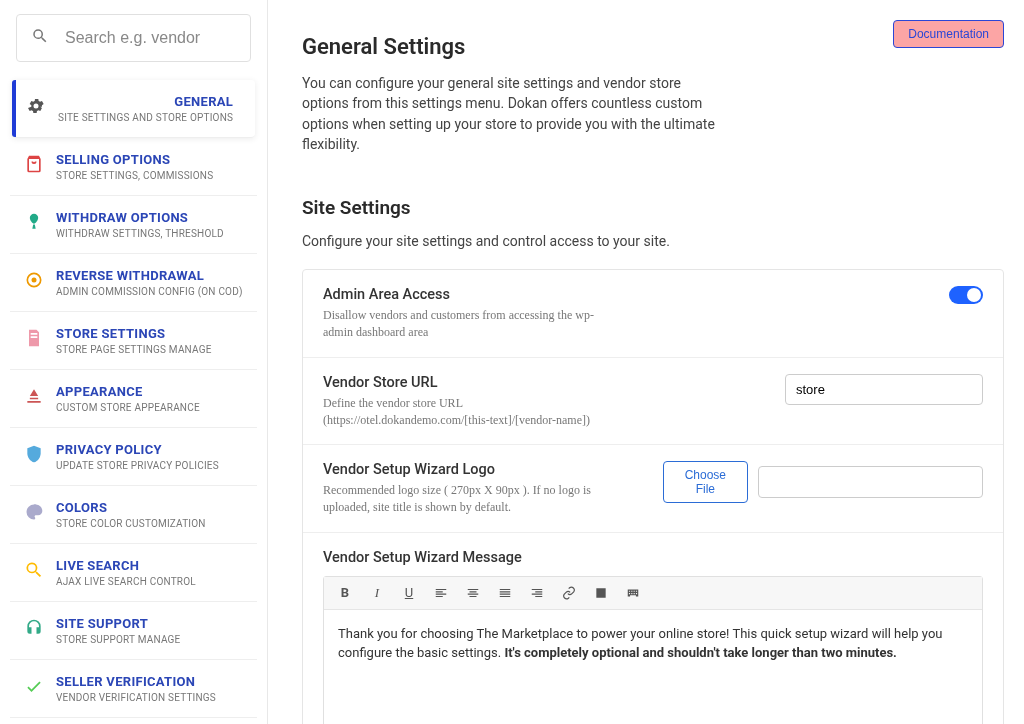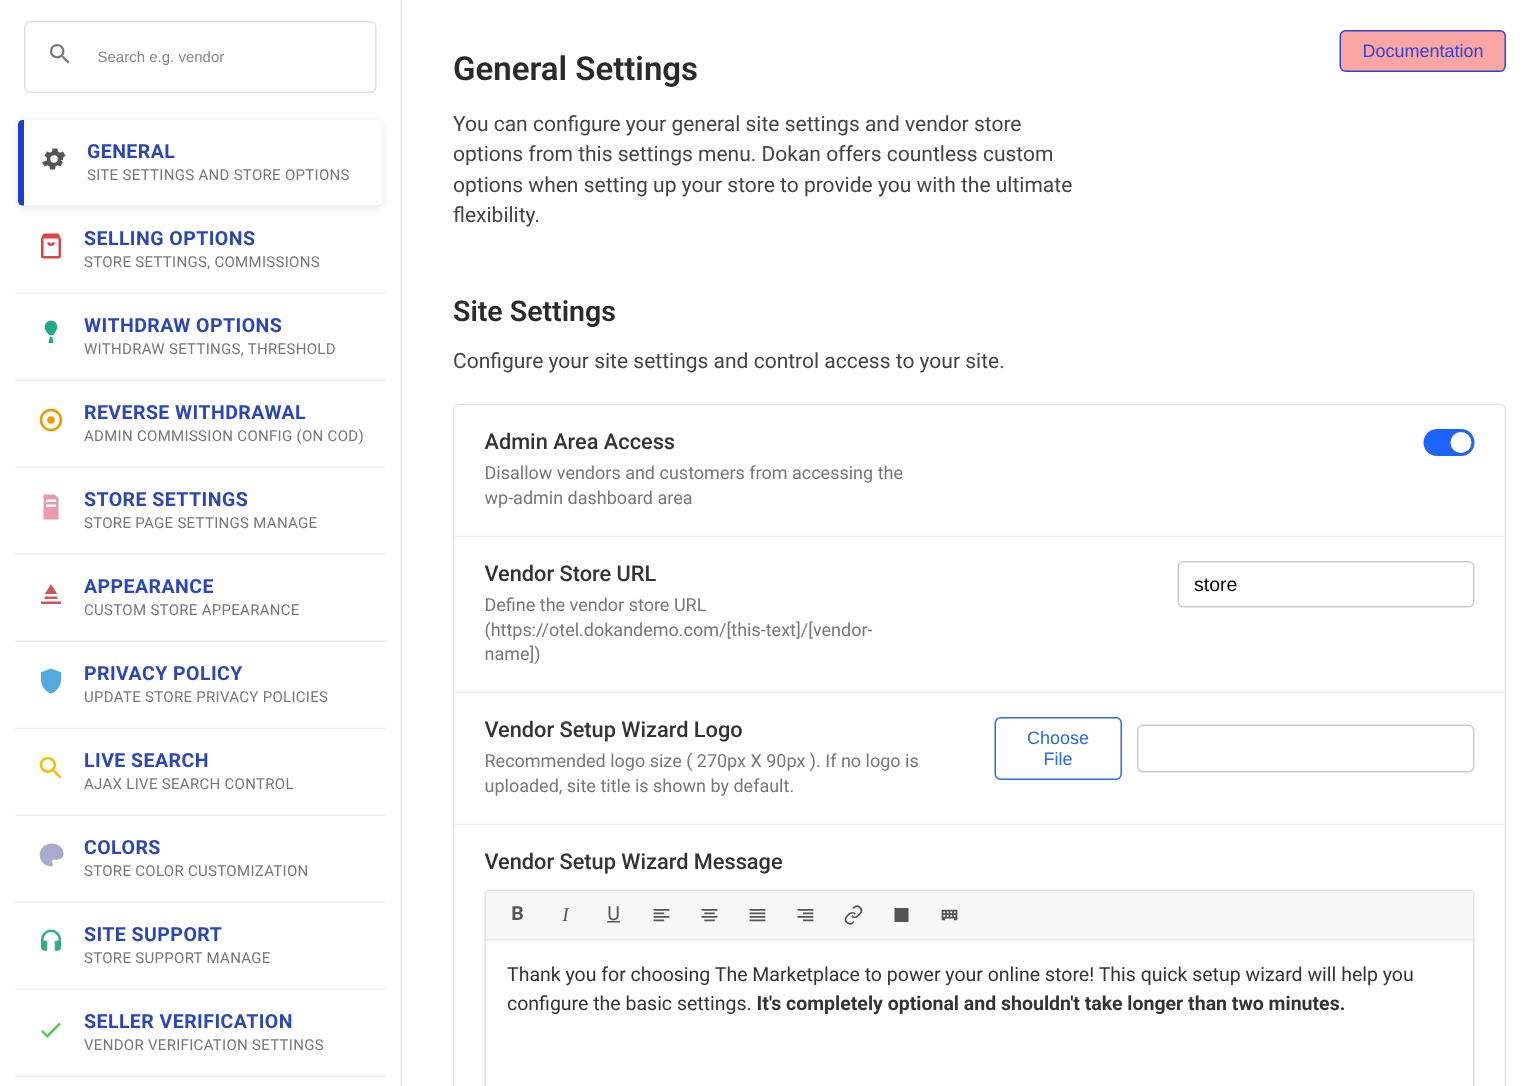--- a/index.html
+++ b/index.html
@@ -3,43 +3,43 @@
 <meta charset="utf-8">
 <style>
   html,body{margin:0;padding:0;font-family:-apple-system,BlinkMacSystemFont,"Segoe UI",Roboto,Arial,sans-serif;background:#fff;color:#333;}
   *{box-sizing:border-box;}
   .wrap{display:flex;width:1024px;height:724px;overflow:hidden;}
   
   .sidebar{width:268px;flex:0 0 268px;padding:14px 0 0 0;border-right:1px solid #e8e8e8;overflow-y:auto;position:relative;}
   .sidebar-inner{padding:0 10px 40px 10px;}
   .search{display:flex;align-items:center;gap:14px;border:1px solid #e0e0e0;border-radius:4px;padding:12px 14px;margin:0 6px 18px 6px;}
   .search svg{width:18px;height:18px;fill:#555;opacity:.8;}
-  .search input{border:0;outline:0;font-size:10px;color:#555;width:100%;}
+  .search input{border:0;outline:0;font-size:16px;color:#555;width:100%;}
   .search input::placeholder{color:#888;}
   .side-item{display:flex;align-items:flex-start;gap:12px;padding:14px 10px 14px 14px;border-bottom:1px solid #eee;cursor:pointer;}
-  .side-item.active{position:relative;box-shadow:0 1px 6px rgba(0,0,0,.08);border-radius:4px;margin:0 2px;}
+  .side-item.active{position:relative;box-shadow:0 1px 6px rgba(0,0,0,.08);border-radius:4px;margin:0 2px;text-align:right;}
   .side-item.active::before{content:"";position:absolute;left:0;top:0;bottom:0;width:4px;background:#1f3bd6;border-radius:3px 0 0 3px;}
   .side-ic{width:20px;height:20px;display:flex;align-items:center;justify-content:center;flex:0 0 20px;margin-top:2px;}
   .side-txt{display:flex;flex-direction:column;gap:3px;}
   .side-label{font-size:13px;font-weight:700;letter-spacing:.3px;color:#2b46b6;}
   .side-desc{font-size:10px;letter-spacing:.2px;color:#777;text-transform:uppercase;}
   
   .main{flex:1;padding:20px 20px 0 34px;overflow-y:auto;}
   .hdr{display:flex;justify-content:space-between;align-items:flex-start;margin-bottom:6px;}
   h1{font-size:22px;font-weight:600;color:#2a2a2a;margin:14px 0 10px;}
   h2{font-size:19px;font-weight:600;color:#2a2a2a;margin:28px 0 8px;}
   .intro{font-size:14px;color:#444;max-width:420px;line-height:1.45;}
   .sub{font-size:14px;color:#444;}
   .doc-btn{border:1px solid #2b46d6;color:#2b46d6;background:#fca5a5;border-radius:4px;padding:6px 14px;font-size:12px;cursor:pointer;}
   .panel{border:1px solid #e5e5e5;border-radius:4px;margin-top:20px;}
   .row{display:flex;justify-content:space-between;align-items:flex-start;gap:46px;padding:16px 20px;border-bottom:1px solid #eee;}
   .row:last-child{border-bottom:0;}
   .row-l{flex:1;}
   .row-title{font-size:14.5px;color:#333;font-weight:500;margin-bottom:4px;}
-  .row-desc{font-size:12px;color:#777;max-width:330px;line-height:1.4;}
+  .row-desc{font-size:12px;color:#777;max-width:330px;line-height:1.4;font-family:Liberation Serif, serif;}
   .row-r{flex:0 0 320px;display:flex;justify-content:flex-end;align-items:center;gap:10px;}
   .toggle{width:34px;height:18px;background:#1e62ff;border-radius:10px;position:relative;cursor:pointer;}
   .toggle::after{content:"";position:absolute;right:2px;top:2px;width:14px;height:14px;border-radius:50%;background:#fff;}
   .txt-input{border:1px solid #ccc;border-radius:4px;padding:7px 10px;font-size:13px;width:198px;}
   .file-btn{border:1px solid #2b6cd6;color:#2b6cd6;background:#fff;border-radius:4px;padding:6px 10px;font-size:12px;cursor:pointer;}
   .file-box{border:1px solid #ccc;border-radius:4px;height:32px;width:230px;}
   .msg-block{padding:16px 20px 20px;}
   .editor{border:1px solid #e0e0e0;border-radius:3px;margin-top:10px;}
   .toolbar{display:flex;gap:14px;padding:8px 12px;border-bottom:1px solid #e5e5e5;background:#f7f7f7;font-size:13px;color:#555;}
   .toolbar span{cursor:pointer;display:inline-flex;align-items:center;justify-content:center;width:18px;}
@@ -145,39 +145,39 @@
             </svg>
           </span>
         <div class="side-txt">
             <span class="side-label">PRIVACY POLICY</span>
             <span class="side-desc">UPDATE STORE PRIVACY POLICIES</span>
           </div>
       </div>
 
       <div class="side-item">
         <span class="side-ic">
+            <svg viewBox="0 0 24 24" fill="#aac">
+              <path d="M12 3a9 9 0 000 18c1 0 1.5-.8 1.5-1.5 0-.4-.2-.8-.4-1.1-.2-.3-.4-.7-.4-1.1 0-.8.7-1.5 1.5-1.5H17a5 5 0 005-5c0-5-4.5-8-10-8z"></path>
+            </svg>
+          </span>
+        <div class="side-txt">
+            <span class="side-label">COLORS</span>
+            <span class="side-desc">STORE COLOR CUSTOMIZATION</span>
+          </div>
+      </div>
+
+      <div class="side-item">
+        <span class="side-ic">
             <svg viewBox="0 0 24 24" fill="#fb0">
               <path d="M15.5 14h-.79l-.28-.27A6.5 6.5 0 109.5 16a6.47 6.47 0 004.23-1.57l.27.28v.79l5 4.99L20.49 19l-4.99-5zM9.5 14A4.5 4.5 0 119.5 5a4.5 4.5 0 010 9z"></path>
             </svg>
           </span>
         <div class="side-txt">
             <span class="side-label">LIVE SEARCH</span>
             <span class="side-desc">AJAX LIVE SEARCH CONTROL</span>
-          </div>
-      </div>
-
-      <div class="side-item">
-        <span class="side-ic">
-            <svg viewBox="0 0 24 24" fill="#aac">
-              <path d="M12 3a9 9 0 000 18c1 0 1.5-.8 1.5-1.5 0-.4-.2-.8-.4-1.1-.2-.3-.4-.7-.4-1.1 0-.8.7-1.5 1.5-1.5H17a5 5 0 005-5c0-5-4.5-8-10-8z"></path>
-            </svg>
-          </span>
-        <div class="side-txt">
-            <span class="side-label">COLORS</span>
-            <span class="side-desc">STORE COLOR CUSTOMIZATION</span>
           </div>
       </div>
 
       <div class="side-item">
         <span class="side-ic">
             <svg viewBox="0 0 24 24" fill="#3a8">
               <path d="M12 2a8 8 0 00-8 8v6a3 3 0 003 3h2v-8H6v-1a6 6 0 0112 0v1h-3v8h2a3 3 0 003-3v-6a8 8 0 00-8-8z"></path>
             </svg>
           </span>
         <div class="side-txt">

